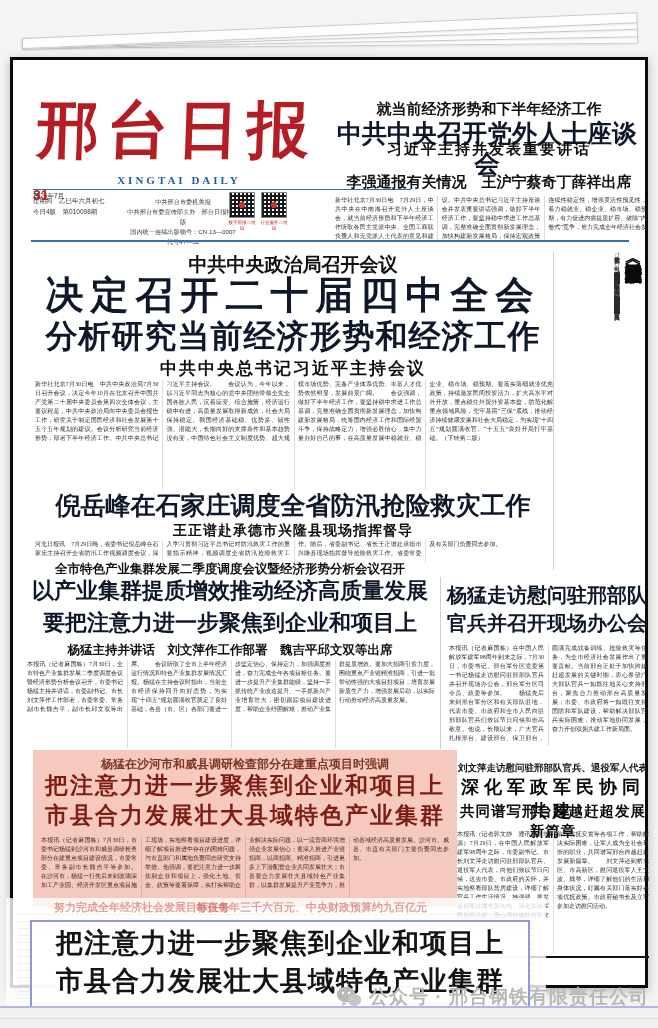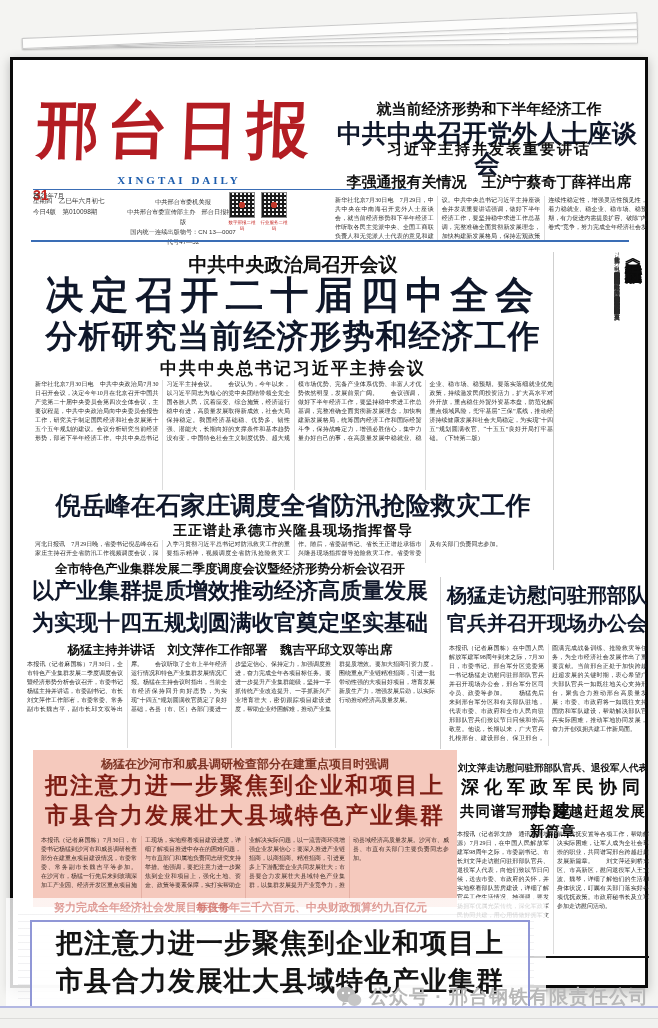--- a/index.html
+++ b/index.html
@@ -112,21 +112,21 @@
   <div class="headline-sans ctr" style="left:14px;top:213px;width:532px;font-size:38px;line-height:44px;letter-spacing:7px;">决定召开二十届四中全会</div>
   <div class="kicker-serif ctr" style="left:20px;top:297px;width:520px;font-size:17px;letter-spacing:2px;">中共中央总书记习近平主持会议</div>
   <div class="body-text cols-4" style="left:22px;top:320px;width:518px;height:110px;">新华社北京7月30日电　中共中央政治局7月30日召开会议，决定今年10月在北京召开中国共产党第二十届中央委员会第四次全体会议，主要议程是，中共中央政治局向中央委员会报告工作，研究关于制定国民经济和社会发展第十五个五年规划的建议。会议分析研究当前经济形势，部署下半年经济工作。中共中央总书记习近平主持会议。　　会议认为，今年以来，以习近平同志为核心的党中央团结带领全党全国各族人民，沉着应变、综合施策，经济运行稳中有进，高质量发展取得新成效，社会大局保持稳定。我国经济基础稳、优势多、韧性强、潜能大，长期向好的支撑条件和基本趋势没有变，中国特色社会主义制度优势、超大规模市场优势、完备产业体系优势、丰富人才优势依然明显，发展前景广阔。　　会议强调，做好下半年经济工作，要坚持稳中求进工作总基调，完整准确全面贯彻新发展理念，加快构建新发展格局，统筹国内经济工作和国际经贸斗争，保持战略定力，增强必胜信心，集中力量办好自己的事，在高质量发展中稳就业、稳企业、稳市场、稳预期。要落实落细就业优先政策，持续激发民间投资活力，扩大高水平对外开放，重点稳住外贸外资基本盘，防范化解重点领域风险，兜牢基层“三保”底线，推动经济持续健康发展和社会大局稳定，为实现“十四五”规划圆满收官、“十五五”良好开局打牢基础。（下转第二版）</div>
 
   <div class="headline-sans ctr" style="left:14px;top:430px;width:532px;font-size:25px;line-height:30px;">倪岳峰在石家庄调度全省防汛抢险救灾工作</div>
   <div class="kicker-serif ctr" style="left:20px;top:462px;width:520px;font-size:14px;letter-spacing:1px;">王正谱赴承德市兴隆县现场指挥督导</div>
   <div class="body-text cols-4" style="left:22px;top:480px;width:518px;height:23px;">河北日报讯　7月29日晚，省委书记倪岳峰在石家庄主持召开全省防汛工作视频调度会议，深入学习贯彻习近平总书记对防汛救灾工作的重要指示精神，视频调度全省防汛抢险救灾工作。随后，省委副书记、省长王正谱赴承德市兴隆县现场指挥督导抢险救灾工作。省委常委及有关部门负责同志参加。</div>
 
   <div class="kicker-serif ctr" style="left:12px;top:501px;width:410px;font-size:12.5px;">全市特色产业集群发展二季度调度会议暨经济形势分析会议召开</div>
   <div class="headline-sans ctr" style="left:8px;top:517px;width:418px;font-size:22px;line-height:27px;">以产业集群提质增效推动经济高质量发展</div>
-  <div class="headline-sans ctr" style="left:8px;top:549px;width:418px;font-size:22px;line-height:27px;">为实现十四五规划圆满收官奠定坚实基础</div>
+  <div class="headline-sans ctr" style="left:8px;top:549px;width:418px;font-size:22px;line-height:27px;">要把注意力进一步聚焦到企业和项目上</div>
   <div class="kicker-serif ctr" style="left:12px;top:582px;width:410px;font-size:12.5px;">杨猛主持并讲话　刘文萍作工作部署　魏吉平邱文双等出席</div>
   <div class="body-text cols-4" style="left:14px;top:600px;width:408px;height:88px;">本报讯（记者麻国栋）7月30日，全市特色产业集群发展二季度调度会议暨经济形势分析会议召开，市委书记杨猛主持并讲话，市委副书记、市长刘文萍作工作部署，市委常委、常务副市长魏吉平，副市长邱文双等出席。　　会议听取了全市上半年经济运行情况和特色产业集群发展情况汇报。杨猛在主持会议时指出，当前全市经济保持回升向好态势，为实现“十四五”规划圆满收官奠定了良好基础，各县（市、区）各部门要进一步坚定信心、保持定力，加强调度推进，奋力完成全年各项目标任务。要进一步提升产业集群能级，坚持一手抓传统产业改造提升、一手抓新兴产业培育壮大，密切跟踪项目建设进度，帮助企业纾困解难，推动产业集群提质增效。要加大招商引资力度，围绕重点产业链精准招商，引进一批带动性强的大项目好项目，培育发展新质生产力，增强发展后劲，以实际行动推动经济高质量发展。</div>
 
   <div class="vrule" style="left:427px;top:517px;height:172px;"></div>
 
   <div class="headline-sans ctr" style="left:434px;top:522px;width:200px;font-size:20px;line-height:26px;">杨猛走访慰问驻邢部队</div>
   <div class="headline-sans ctr" style="left:434px;top:550px;width:200px;font-size:20px;line-height:26px;">官兵并召开现场办公会</div>
   <div class="body-text cols-2" style="left:436px;top:584px;width:198px;height:102px;">本报讯（记者麻国栋）在中国人民解放军建军98周年到来之际，7月30日，市委书记、邢台军分区党委第一书记杨猛走访慰问驻邢部队官兵并召开现场办公会，邢台军分区司令员、政委等参加。　　杨猛先后来到邢台军分区和有关部队驻地，代表市委、市政府和全市人民向驻邢部队官兵们致以节日问候和崇高敬意。他说，长期以来，广大官兵扎根邢台、建设邢台、保卫邢台，圆满完成战备训练、抢险救灾等任务，为全市经济社会发展作出了重要贡献。当前邢台正处于加快跨越赶超发展的关键时期，衷心希望广大部队官兵一如既往地关心支持邢台，聚焦合力推动邢台高质量发展；市委、市政府将一如既往支持国防和军队建设，帮助解决部队官兵实际困难，推动军地协同发展，奋力开创双拥共建工作新局面。</div>
 
   <div class="vrule" style="left:540px;top:192px;height:318px;"></div>

